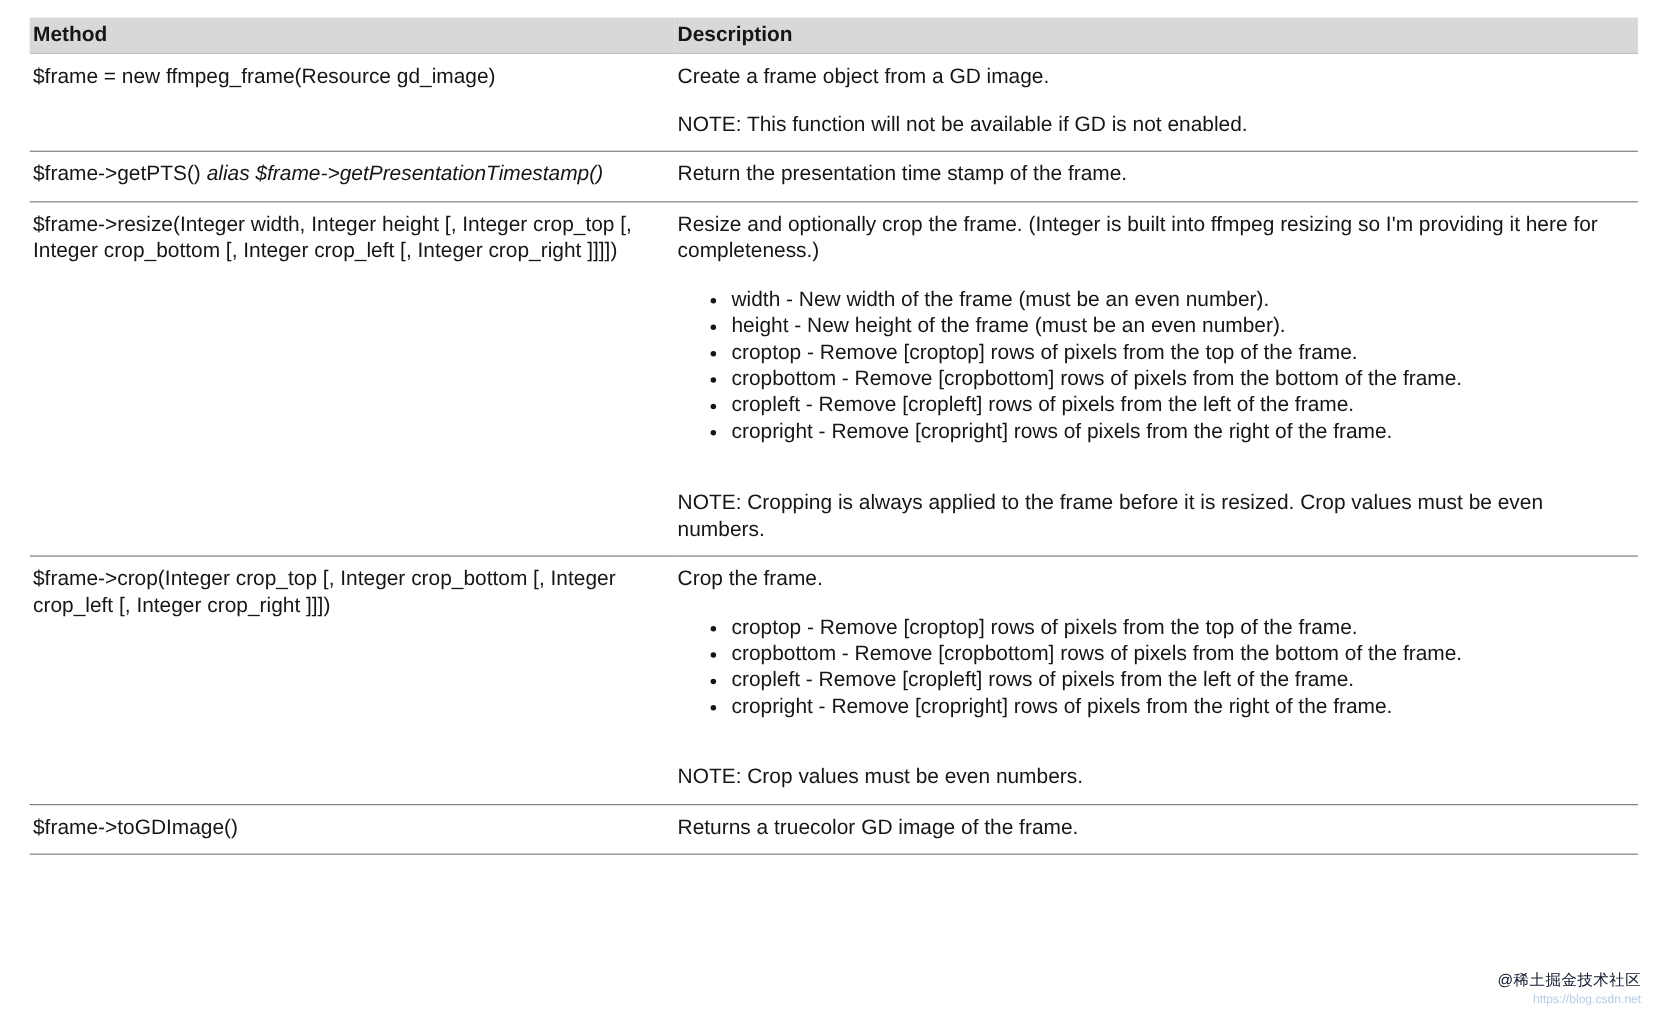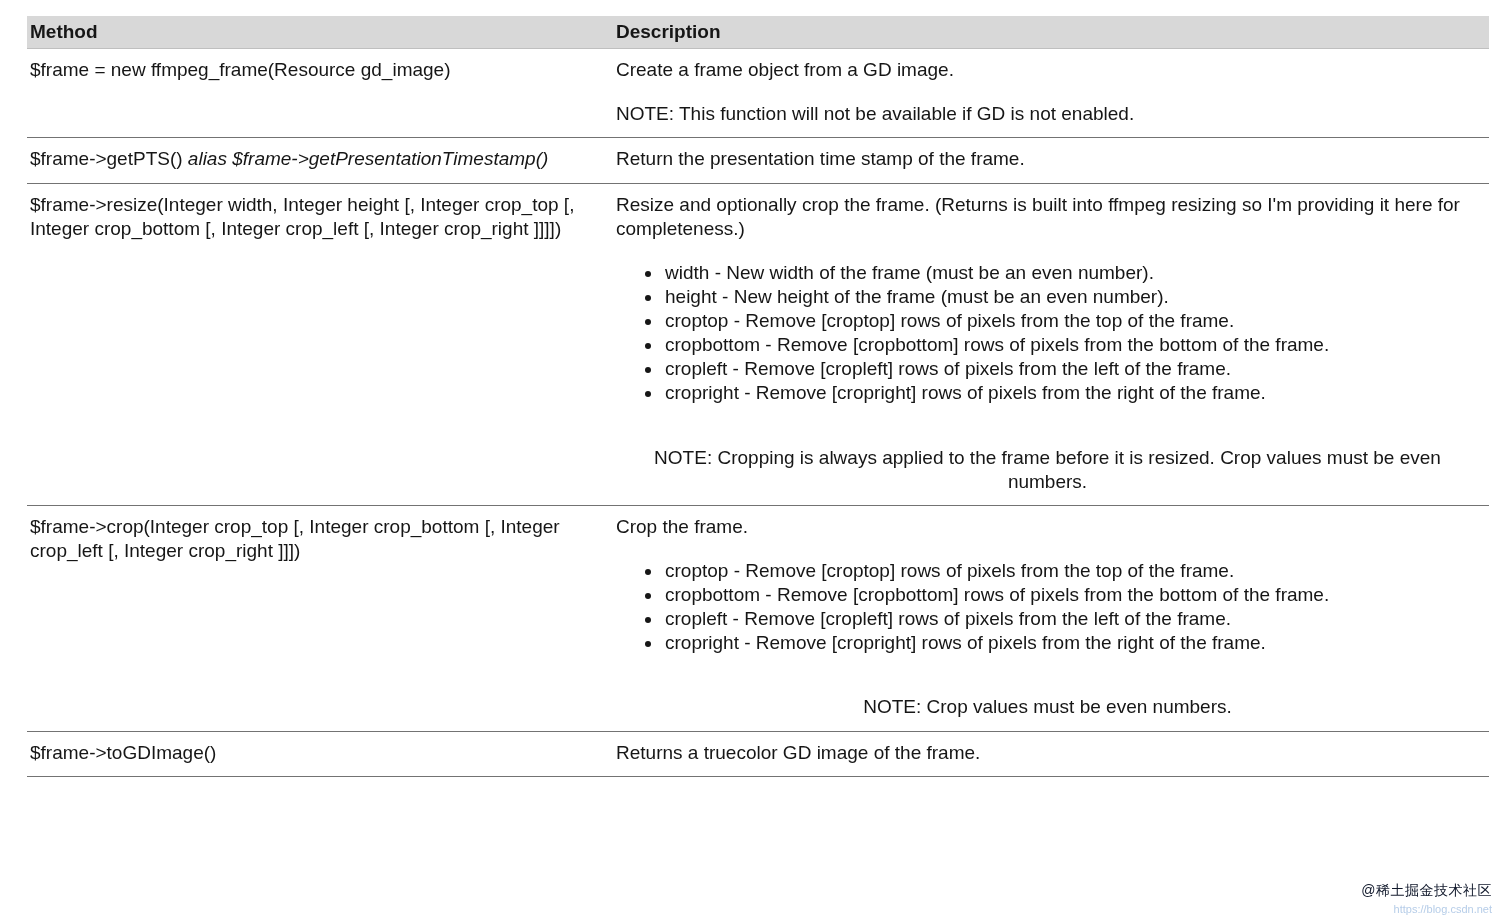--- a/index.html
+++ b/index.html
@@ -38,21 +38,21 @@
   }
   .col-method { width: 586px; }
   table.methods td {
     vertical-align: top;
     border-bottom: 1px solid #737373;
     padding: 9px 10px 11px 3px;
   }
   td.desc p { margin: 0; }
   td.method p { margin: 0; }
   p.note { margin-top: 20px !important; }
-  p.note.after-list { margin-top: 40px !important; text-align: center; }
+  p.note.after-list { margin-top: 40px !important; }
   td.desc ul {
     margin: 20px 0 0 0;
     padding-left: 47px;
   }
   td.desc li { padding-left: 2px; }
   td.desc li b { font-weight: 400; }
   em.alias { }
   .watermark {
     position: absolute;
     right: 20px;
@@ -105,21 +105,21 @@
         <td class="desc">
           <p>Return the presentation time stamp of the frame.</p>
         </td>
       </tr>
 
       <tr>
         <td class="method">
           <p>$frame-&gt;resize(Integer width, Integer height [, Integer crop_top [, Integer crop_bottom [, Integer crop_left [, Integer crop_right ]]]])</p>
         </td>
         <td class="desc">
-          <p>Resize and optionally crop the frame. (Returns is built into ffmpeg resizing so I'm providing it here for completeness.)</p>
+          <p>Resize and optionally crop the frame. (Integer is built into ffmpeg resizing so I'm providing it here for completeness.)</p>
           <ul>
             <li><b>width</b><span> - New width of the frame (must be an even number).</span></li>
             <li><b>height</b><span> - New height of the frame (must be an even number).</span></li>
             <li><b>croptop</b><span> - Remove [croptop] rows of pixels from the top of the frame.</span></li>
             <li><b>cropbottom</b><span> - Remove [cropbottom] rows of pixels from the bottom of the frame.</span></li>
             <li><b>cropleft</b><span> - Remove [cropleft] rows of pixels from the left of the frame.</span></li>
             <li><b>cropright</b><span> - Remove [cropright] rows of pixels from the right of the frame.</span></li>
           </ul>
           <p class="note after-list">NOTE: Cropping is always applied to the frame before it is resized. Crop values must be even numbers.</p>
         </td>

